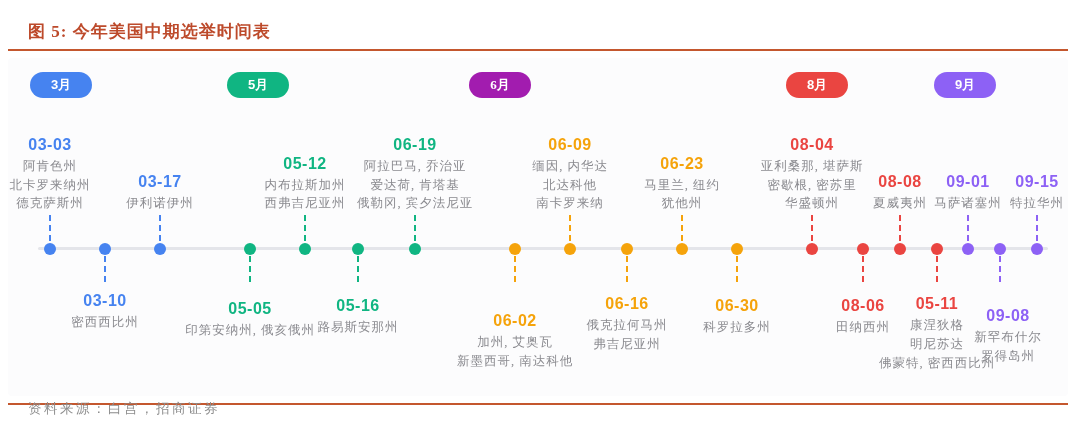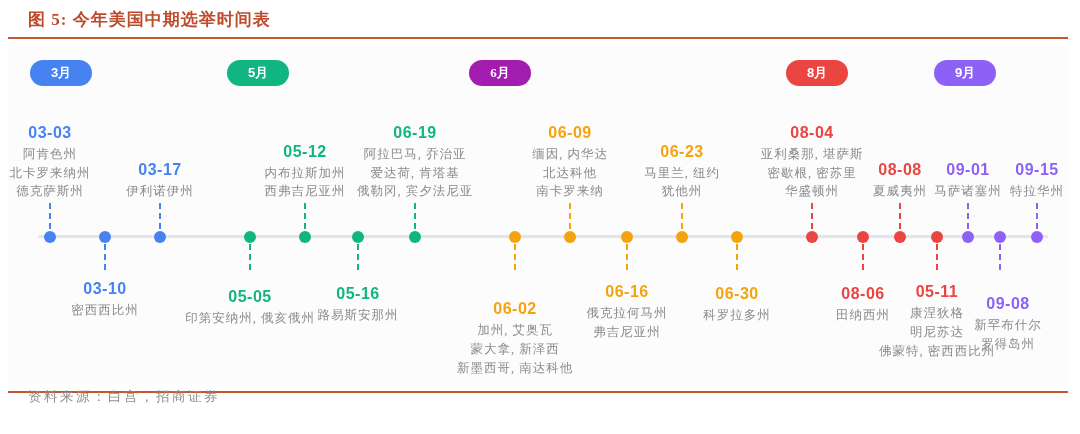--- a/index.html
+++ b/index.html
@@ -1,20 +1,20 @@
 <!DOCTYPE html>
 <html><head>
 <meta charset="utf-8">
 <style>
   html,body{margin:0;padding:0;}
   body{
     width:1080px;height:434px;position:relative;overflow:hidden;
     background:#ffffff;font-family:"Liberation Sans",sans-serif;
   }
-  .page{position:absolute;inset:0;}
+  .page{position:absolute;inset:0;margin-top:12px;}
   .fig-title{
     position:absolute;left:28px;top:8px;
     font-family:"Liberation Serif",serif;font-weight:bold;
     font-size:17px;color:#BD4A2B;letter-spacing:1px;white-space:nowrap;
   }
   .title-rule{position:absolute;left:8px;right:12px;top:37px;height:2px;background:#C4572E;}
   .panel{position:absolute;left:8px;right:12px;top:46px;height:338px;background:#FCFCFD;border-radius:4px;}
   .badge{
     position:absolute;top:60px;transform:translateX(-50%);
     width:62px;height:26px;line-height:26px;text-align:center;
@@ -114,21 +114,20 @@
           <div class="loc">爱达荷, 肯塔基</div>
           <div class="loc">俄勒冈, 宾夕法尼亚</div>
         </div>
       </div>
       <div class="event below" style="left: 515px;">
         <span class="dot" style="background: rgb(245, 163, 11);"></span>
         <span class="dash" style="border-color: rgb(245, 163, 11);"></span>
         <div class="label" style="top: 300px;">
           <div class="date" style="color: rgb(245, 163, 11);">06-02</div>
           <div class="loc">加州, 艾奥瓦</div>
-          <div class="loc">蒙大拿, 新泽西</div>
           <div class="loc">新墨西哥, 南达科他</div>
         </div>
       </div>
       <div class="event above" style="left: 570px;">
         <span class="dot" style="background: rgb(245, 163, 11);"></span>
         <span class="dash" style="border-color: rgb(245, 163, 11);"></span>
         <div class="label">
           <div class="date" style="color: rgb(245, 163, 11);">06-09</div>
           <div class="loc">缅因, 内华达</div>
           <div class="loc">北达科他</div>

